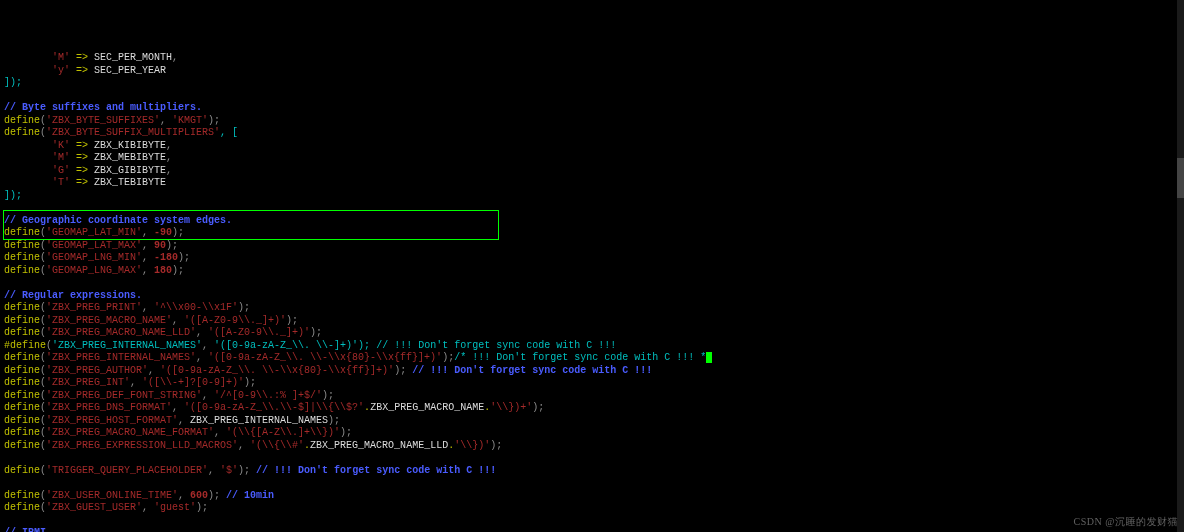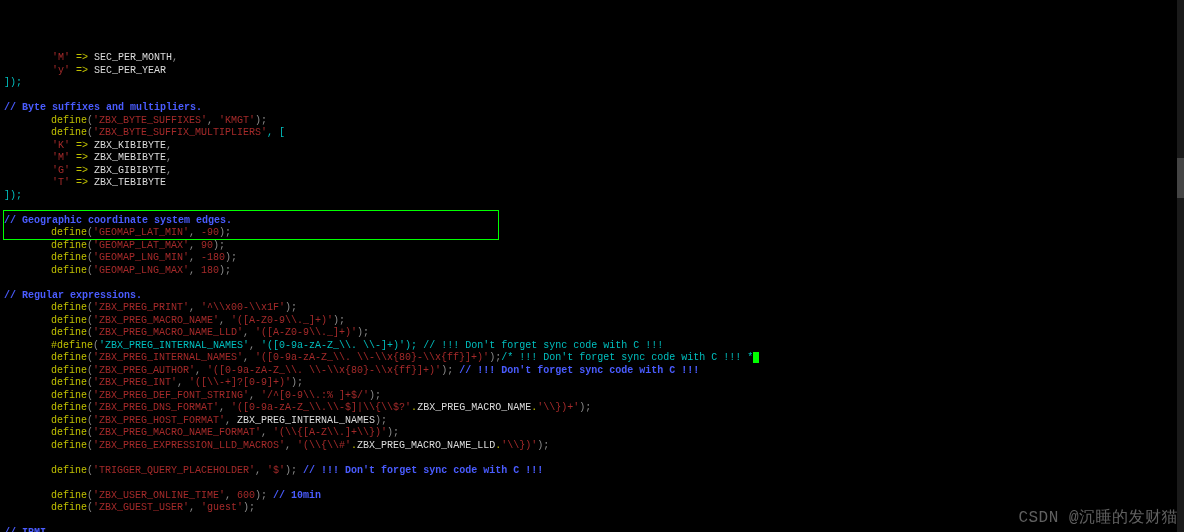--- a/index.html
+++ b/index.html
@@ -8,47 +8,47 @@
     font-family:"Courier New", monospace;
     font-size:10px;
     line-height:1.25;
     color:#8b8b8b;
     width:1184px; height:532px;
     overflow:hidden;
     position:relative;
     white-space:pre;
   }
   .code { padding:2px 4px; }
-  .c-kw   { color:#c0c000;margin-left:47px; }   
+  .c-kw   { color:#c0c000; }   
   .c-str  { color:#a52a2a; }   
   .c-comm { color:#4a5cff;font-weight:bold; }   
   .c-punc { color:#00bfbf; }
   .c-op   { color:#c0c000; }
   .c-id   { color:#00bfbf; }
-  .c-red  { color:#a52a2a; }
+  .c-red  { color:#a52a2a;font-weight:bold; }
   .c-wht  { color:#dcdcdc; }
   .box {
     position:absolute;
     left:3px; top:210px;
     width:496px; height:30px;
     border:1px solid #00ff00;
     pointer-events:none;
   }
   .cursor {
     display:inline-block;
     width:6px; height:11px;
     background:#00ff00;
     vertical-align:middle;
   }
   .watermark {
     position:absolute;
     right:6px; bottom:4px;
     color:#a0a0a0;
-    font-family:Liberation Mono, monospace;
-    font-size:16px;
+    font-family:Liberation Serif, serif;
+    font-size:10px;
     opacity:.6;
     letter-spacing:.5px;
     pointer-events:none;
   }
   .scrollbar {
     position:absolute;
     right:0; top:0;
     width:7px; height:532px;
     background:#1a1a1a;
   }

